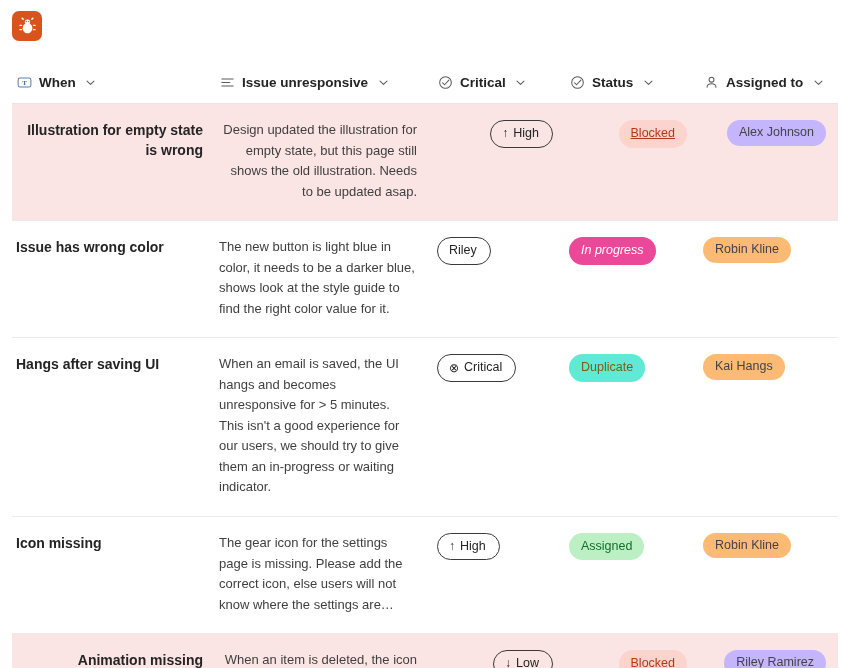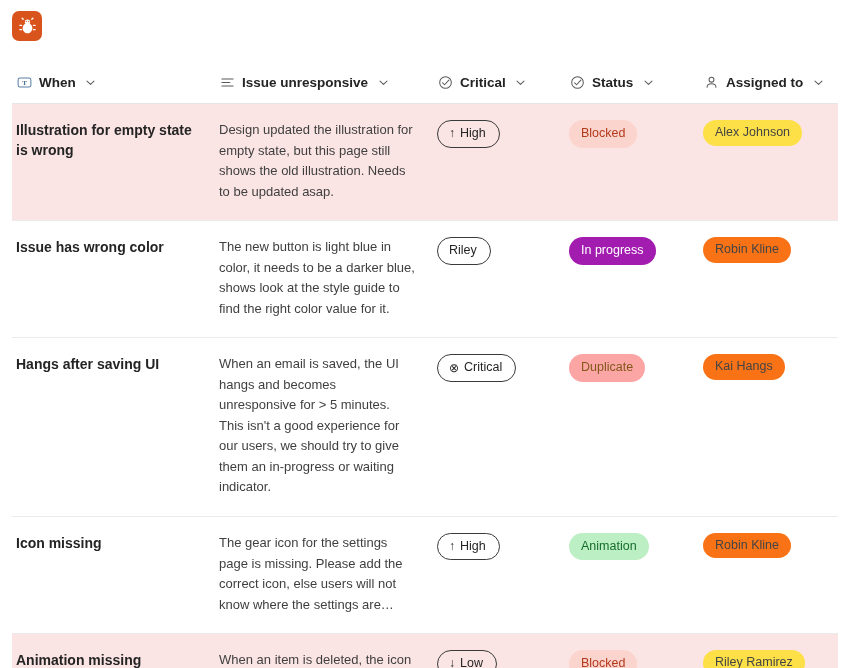--- a/index.html
+++ b/index.html
@@ -96,21 +96,21 @@
     align-items: center;
     justify-content: center;
   }
 
   tbody td {
     vertical-align: top;
     padding: 16px 12px 18px 4px;
     border-bottom: 1px solid #ebebeb;
     background: #ffffff;
   }
-  tbody tr.highlight td { background: #fbe4e4; }
+  tbody tr.highlight td { background: #fbe4e4; text-align: right; }
 
   .cell-title {
     font-size: 14px;
     font-weight: 600;
     line-height: 1.42;
     color: #242424;
     padding-top: 1px;
   }
   .cell-desc {
     font-size: 13px;
@@ -138,31 +138,31 @@
   }
   .pill-priority .p-ico {
     font-size: 12px;
     line-height: 1;
     display: inline-block;
   }
   .pill-status {
     padding: 6px 11px 7px 11px;
     border: 1px solid transparent;
   }
-  .pill-status.s-blocked    { background: #fbd4cd; color: #b3391b; }
-  .pill-status.s-inprogress { background: #a21caf; color: #ffffff; }
-  .pill-status.s-duplicate  { background: #fca5a5; color: #82591a; }
+  .pill-status.s-blocked    { background: #fbd4cd; color: #b3391b; text-decoration: underline; }
+  .pill-status.s-inprogress { background: #ec4899; color: #ffffff; font-style: italic; }
+  .pill-status.s-duplicate  { background: #5eead4; color: #82591a; }
   .pill-status.s-completed  { background: #bdefc4; color: #156e2a; }
   .pill-person {
     padding: 6px 12px 7px 12px;
-    background: #f97316;
+    background: #fdba74;
     color: #444444;
     border-radius: 999px;
   }
-  tr.highlight .pill-person { background: #fde047; }
+  tr.highlight .pill-person { background: #c4b5fd; }
 </style>
 </head>
 <body>
 
 <div class="app-header">
   <div class="app-logo">
     <svg width="19" height="19" viewBox="0 0 24 24" aria-hidden="true">
       <g fill="#ffffff">
         <path d="M6.3 5.2 4.6 3.5a.9.9 0 0 1 1.3-1.3l1.9 1.9z"></path>
         <path d="M17.7 5.2 19.4 3.5a.9.9 0 0 0-1.3-1.3l-1.9 1.9z"></path>
@@ -332,21 +332,21 @@
           <td>
             <div class="cell-title">Icon missing</div>
           </td>
           <td>
             <div class="cell-desc">The gear icon for the settings page is missing. Please add the correct icon, else users will not know where the settings are…</div>
           </td>
           <td><span class="pill pill-priority">
               <span class="p-ico">↑</span>
               <span>High</span>
             </span></td>
-          <td><span class="pill pill-status s-completed">Animation</span></td>
+          <td><span class="pill pill-status s-completed">Assigned</span></td>
           <td><span class="pill pill-person">Robin Kline</span></td>
         </tr>
         <tr class="highlight">
           <td>
             <div class="cell-title">Animation missing</div>
           </td>
           <td>
             <div class="cell-desc">When an item is deleted, the icon should be changed to the "broken link" icon. This is missing right now.</div>
           </td>
           <td><span class="pill pill-priority">

